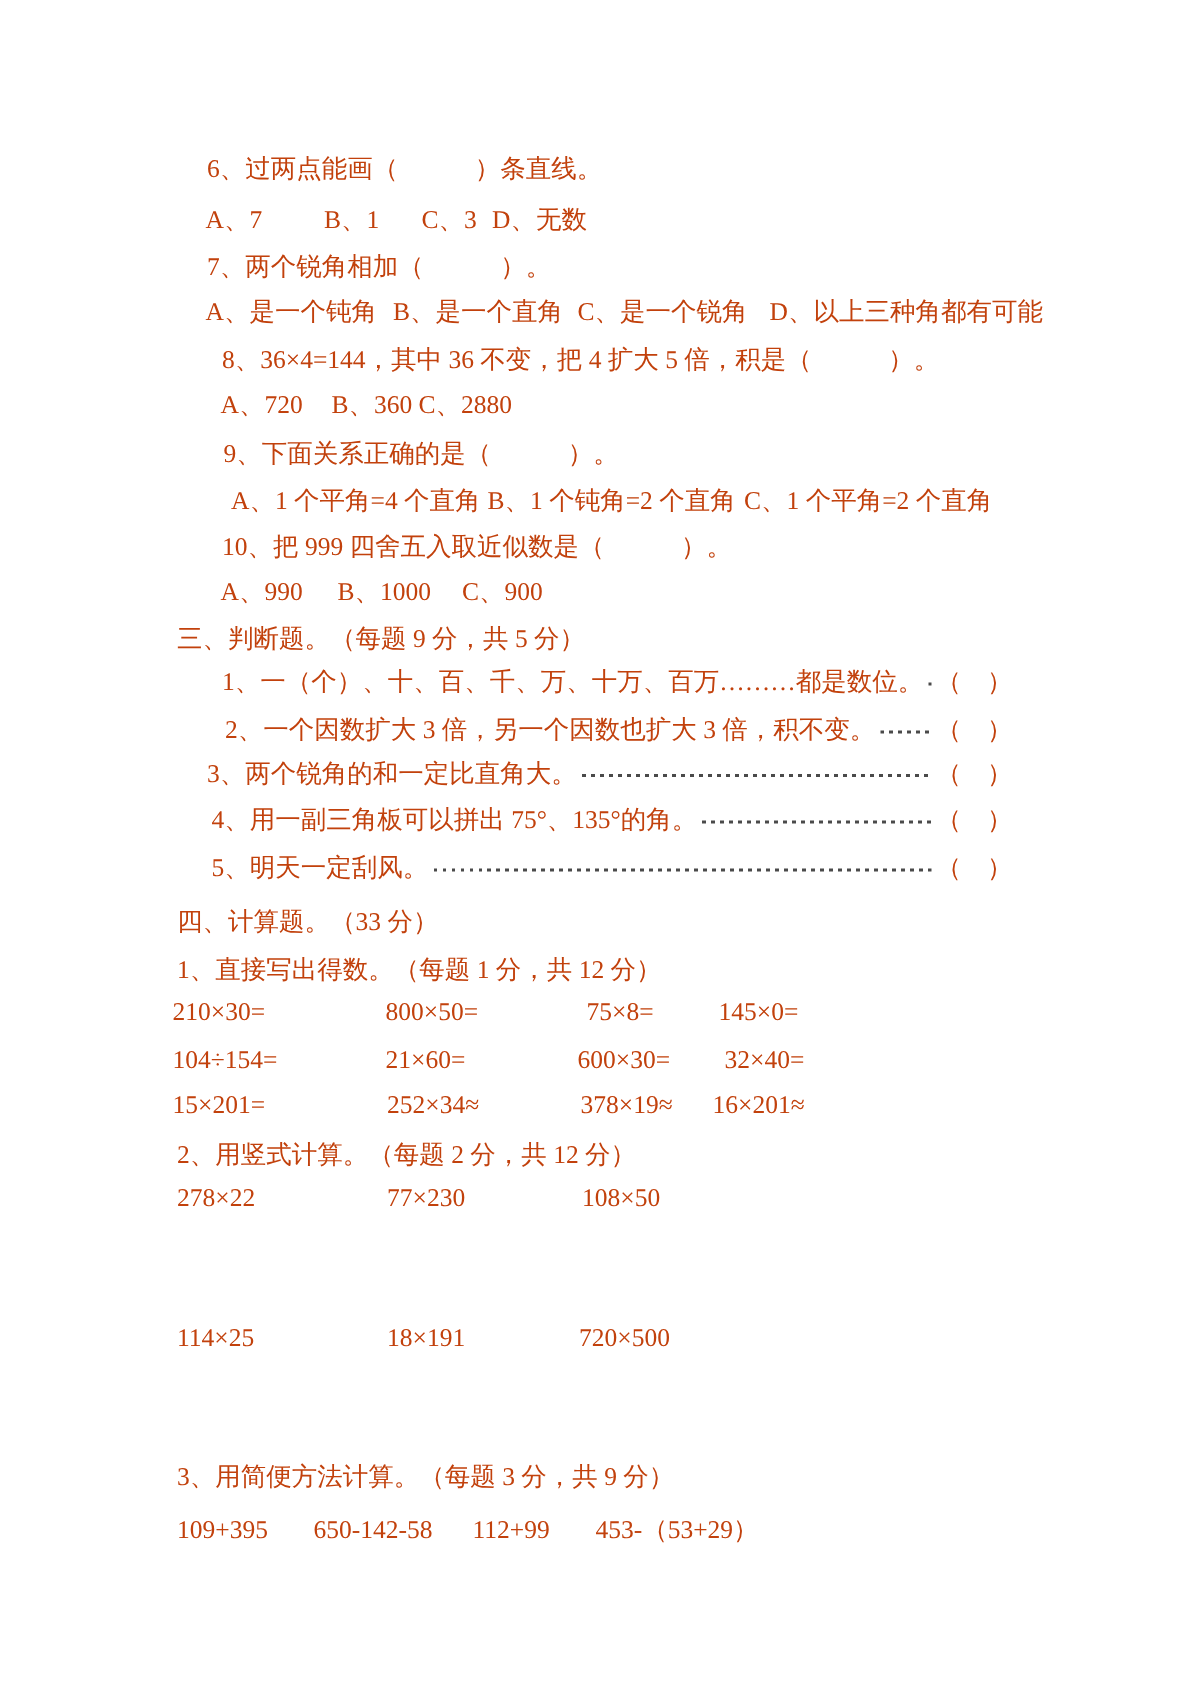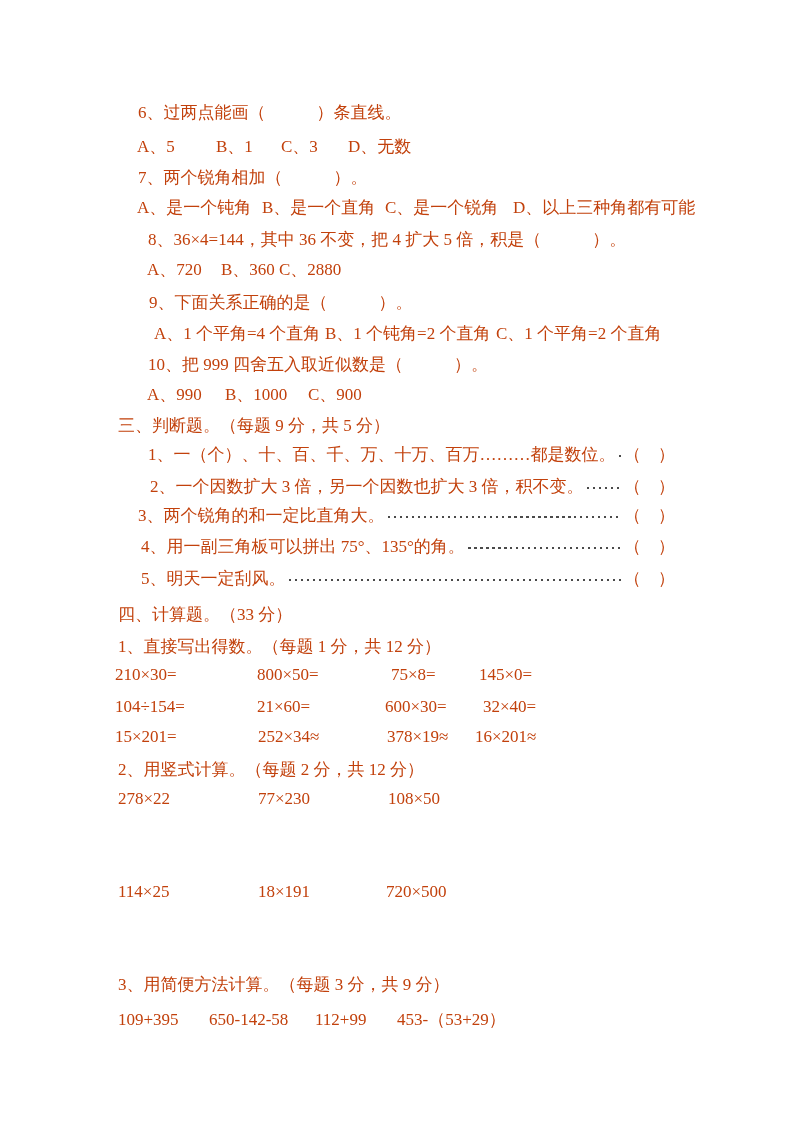--- a/index.html
+++ b/index.html
@@ -31,24 +31,24 @@
     background-image: repeating-linear-gradient(to right, #4a4a4a 0 2.5px, transparent 2.5px 6px);
   }
   .judge .jb { flex: 0 0 auto; white-space: pre; }
 </style>
 </head>
 <body>
 
 <div class="page">
 
   <div class="ln" style="left:138px;top:103px">6、过两点能画（　　　）条直线。</div>
-  <span class="ln" style="left:137px;top:137px">A、5</span>
+  <span class="ln" style="left:137px;top:137px">A、7</span>
   <span class="ln" style="left:216px;top:137px">B、1</span>
   <span class="ln" style="left:281px;top:137px">C、3</span>
-  <span class="ln" style="left:348px;top:137px">D、无数</span>
+  <span class="ln" style="left:328px;top:137px">D、无数</span>
 
   <div class="ln" style="left:138px;top:168px">7、两个锐角相加（　　　）。</div>
   <span class="ln" style="left:137px;top:198px">A、是一个钝角</span>
   <span class="ln" style="left:262px;top:198px">B、是一个直角</span>
   <span class="ln" style="left:385px;top:198px">C、是一个锐角</span>
   <span class="ln" style="left:513px;top:198px">D、以上三种角都有可能</span>
 
   <div class="ln" style="left:148px;top:230px">8、36×4=144，其中 36 不变，把 4 扩大 5 倍，积是（　　　）。</div>
   <span class="ln" style="left:147px;top:260px">A、720</span>
   <span class="ln" style="left:221px;top:260px">B、360</span>

